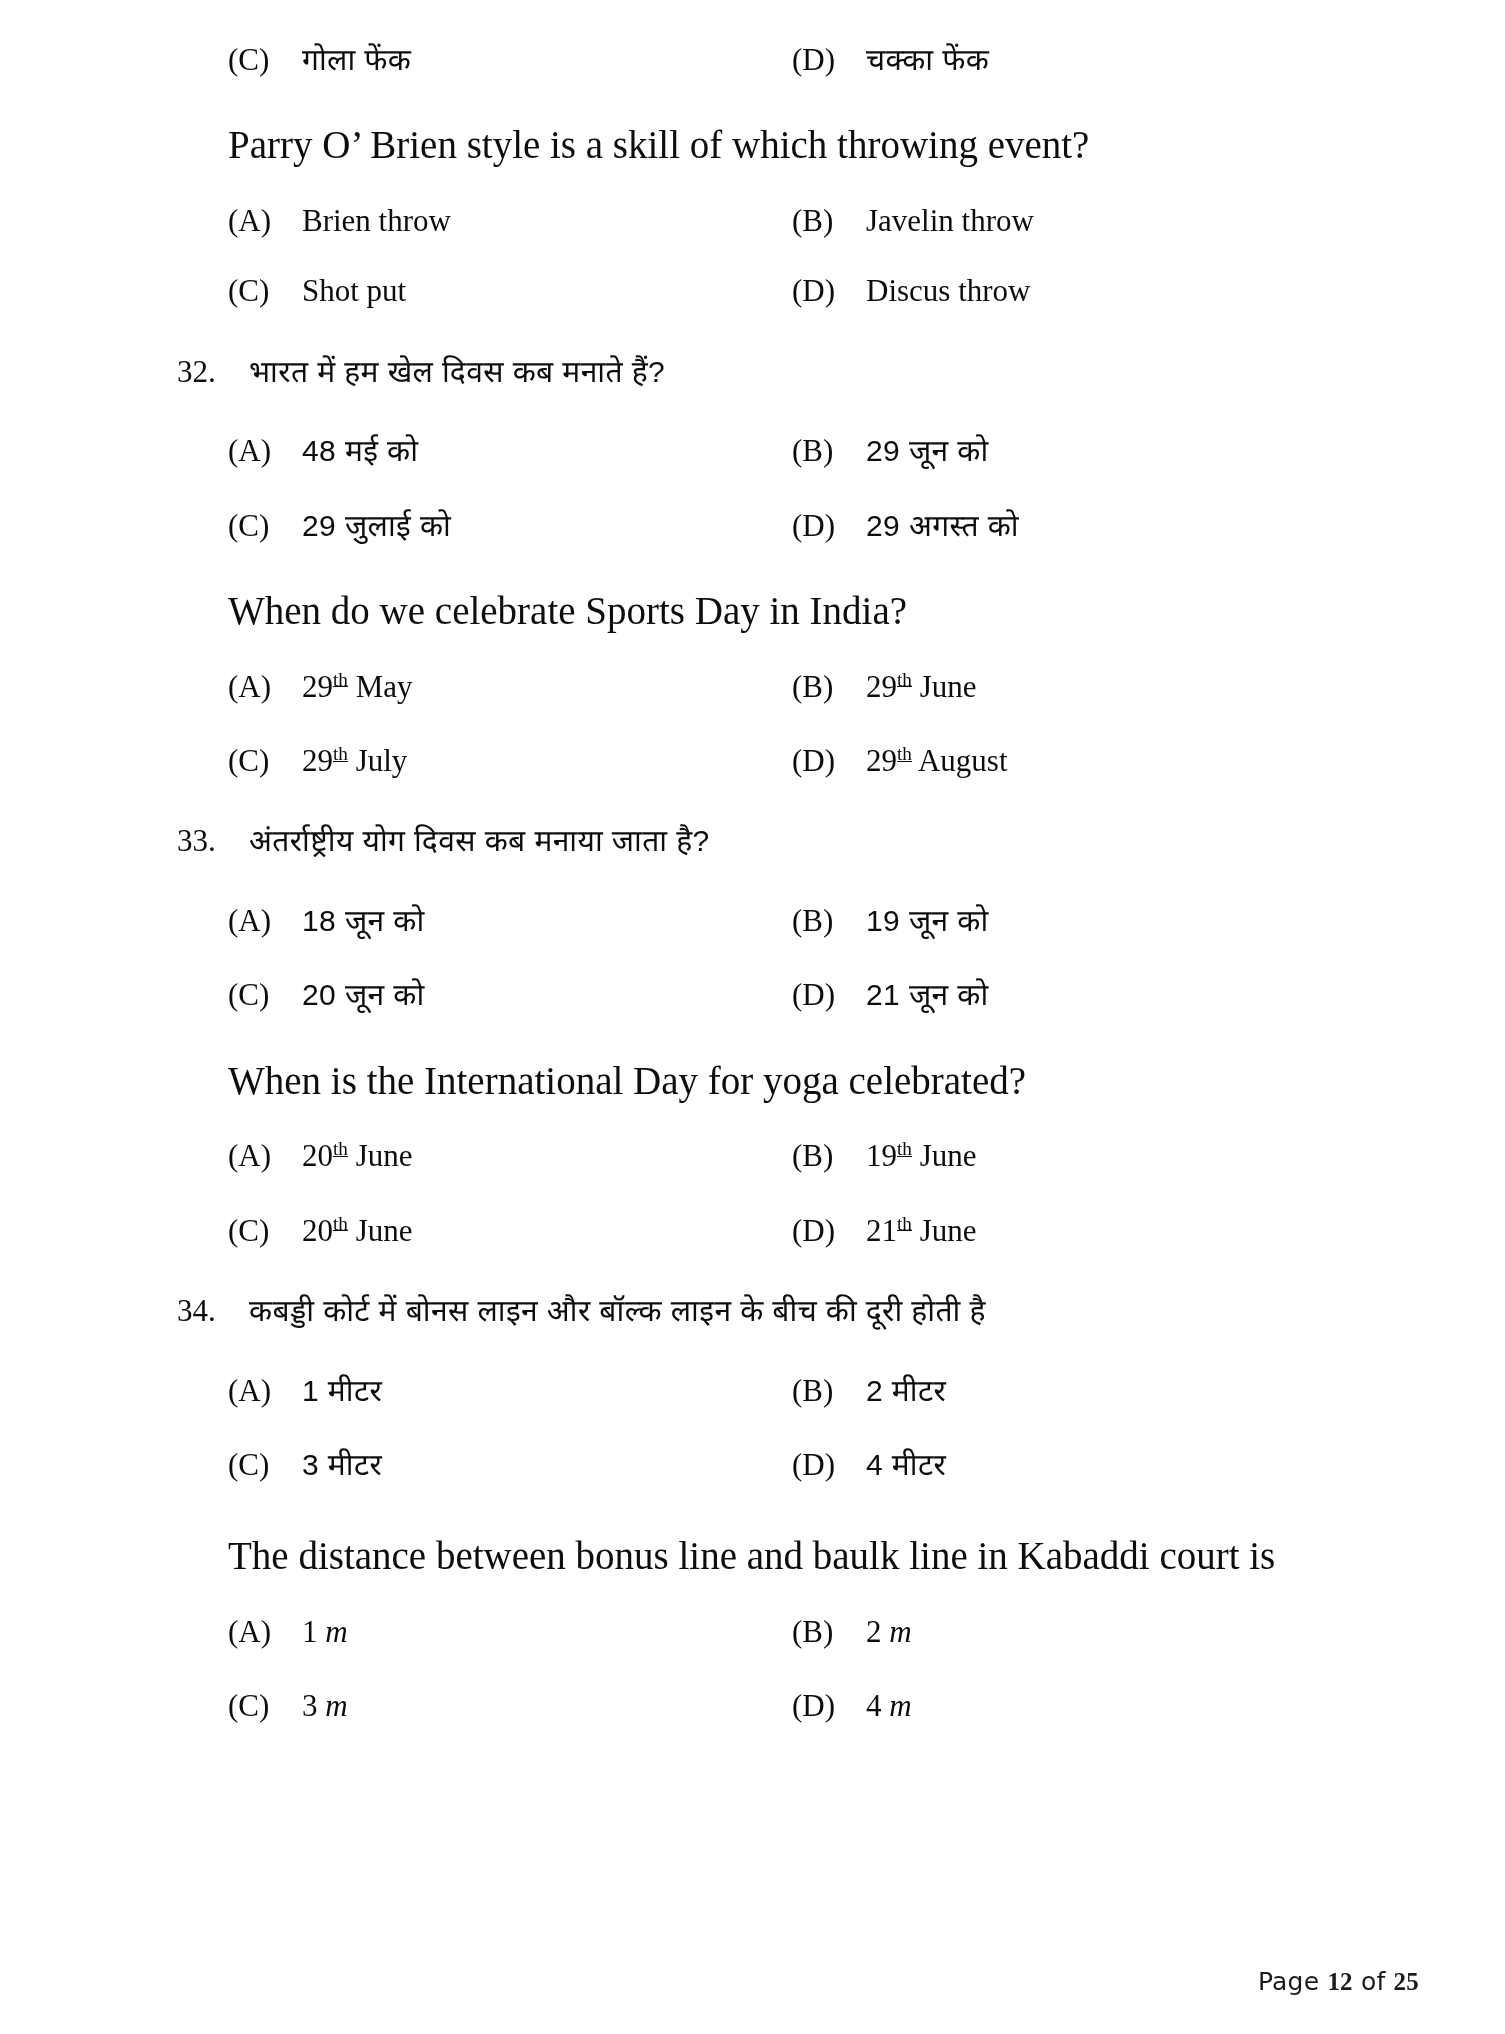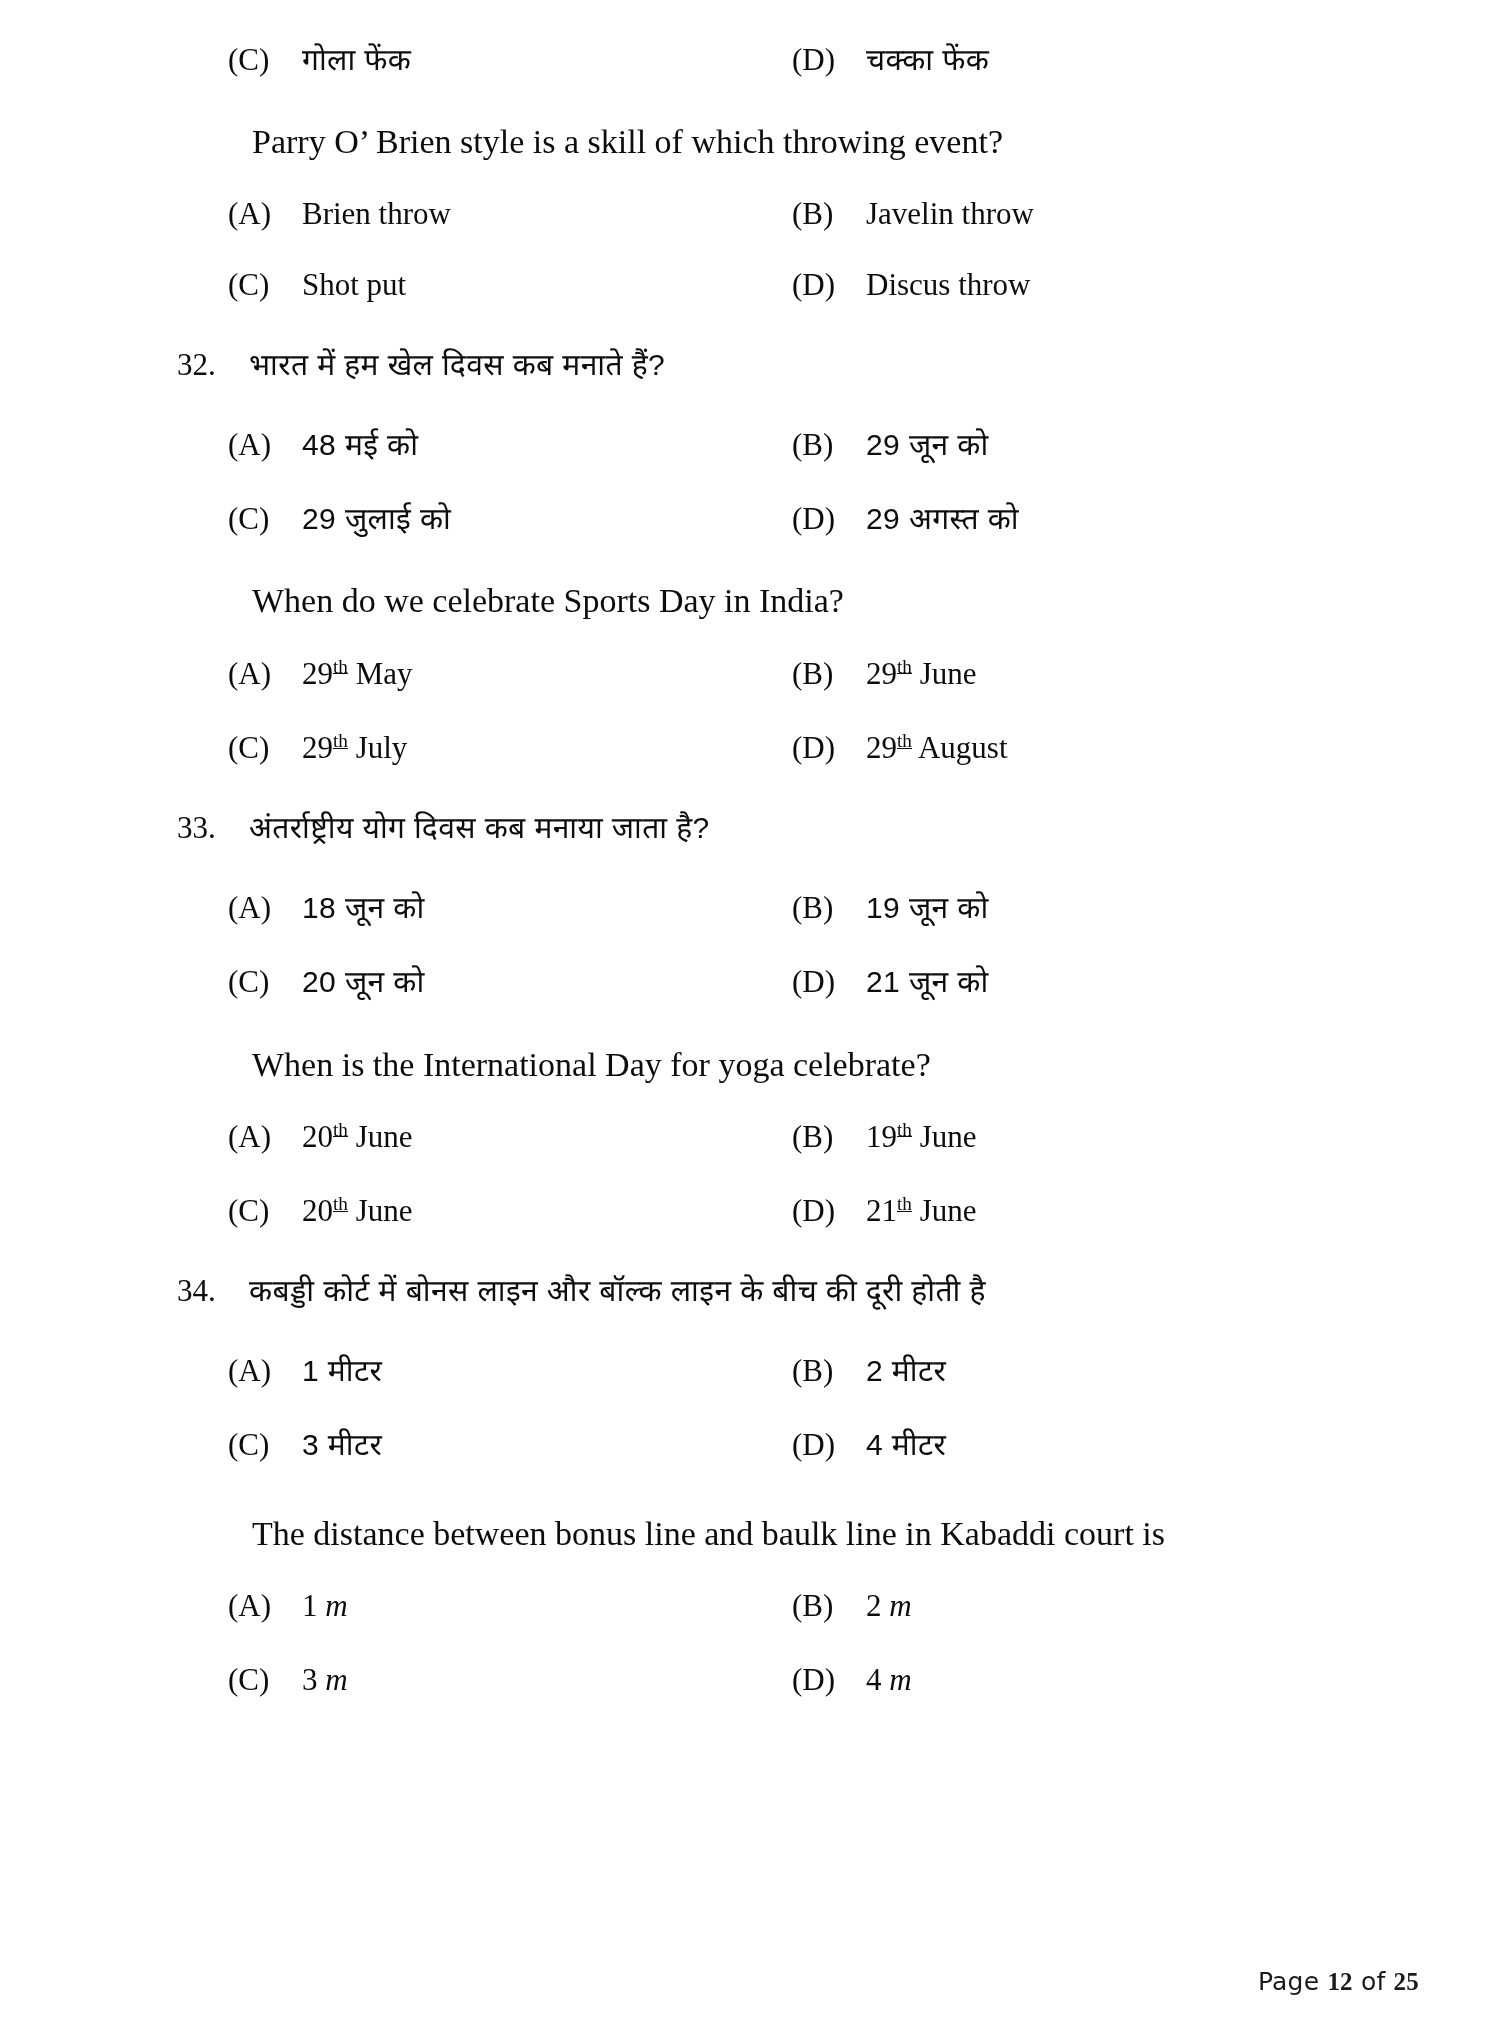--- a/index.html
+++ b/index.html
@@ -48,22 +48,22 @@
   }
   .qtext.hindi,
   .opt-text.hindi {
     font-family: "Liberation Sans", "DejaVu Sans", sans-serif;
     font-size: 30px;
     letter-spacing: 0.4px;
   }
 
   
   .stemline {
-    margin-left: 102px;
-    font-size: 34px;
+    margin-left: 78px;
+    font-size: 39px;
     line-height: 1.3;
   }
 
   
   .optrow {
     display: flex;
     margin-left: 78px;
   }
   .optcell {
     display: flex;
@@ -251,21 +251,21 @@
           <span class="opt-text hindi">20 जून को</span>
         </div>
         <div class="optcell right">
           <span class="opt-key">(D)</span>
           <span class="opt-text hindi">21 जून को</span>
         </div>
       </div>
 
       <div class="sp-40"></div>
 
-      <div class="stemline eng">When is the International Day for yoga celebrate?</div>
+      <div class="stemline eng">When is the International Day for yoga celebrated?</div>
 
       <div class="sp-30"></div>
 
       <div class="optrow">
         <div class="optcell">
           <span class="opt-key">(A)</span>
           <span class="opt-text"><span>20</span><sup>th</sup><span> June</span></span>
         </div>
         <div class="optcell right">
           <span class="opt-key">(B)</span>

